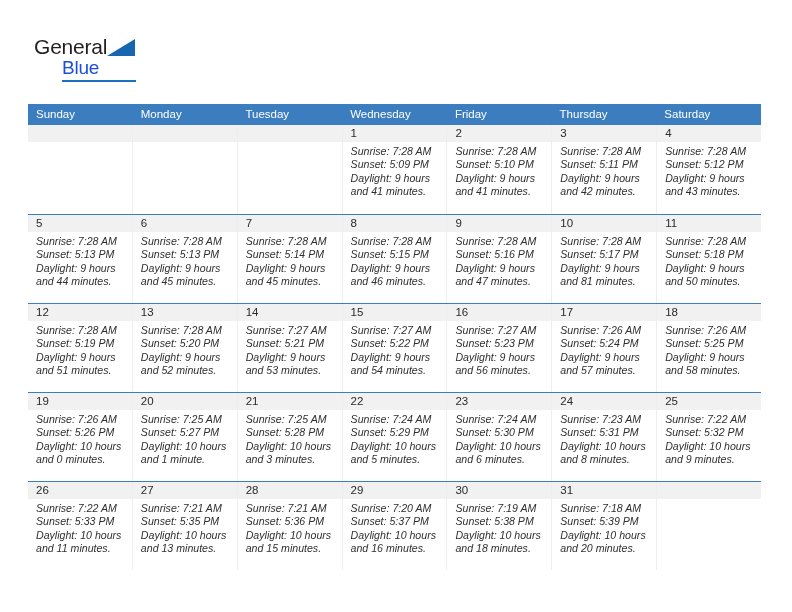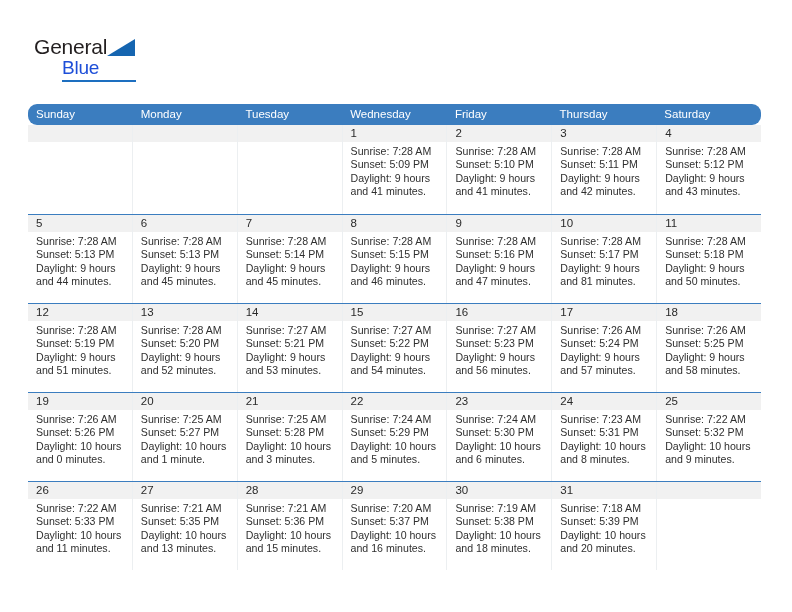--- a/index.html
+++ b/index.html
@@ -98,21 +98,20 @@
   .calendar {
     position: absolute;
     left: 28px;
     top: 104px;
     width: 733px;
   }
   .weekday-row {
     display: flex;
     background: #3b7dbf;
     height: 21px;
-    border-radius: 9px;
   }
   .weekday {
     flex: 1 1 0;
     color: #ffffff;
     font-size: 11.5px;
     line-height: 21px;
     padding-left: 8px;
     box-sizing: border-box;
     white-space: nowrap;
     overflow: hidden;
@@ -149,20 +148,21 @@
     white-space: nowrap;
   }
   .day-empty .day-num {
     background: #f1f1f1;
   }
   .day-info {
     padding: 3px 5px 0 8px;
     font-size: 10.6px;
     line-height: 13.3px;
     color: #2f2f2f;
+    font-style: italic;
   }
   .day-info div {
     white-space: nowrap;
     overflow: hidden;
   }
 </style>
 </head>
 <body>
 
 <div class="page">

